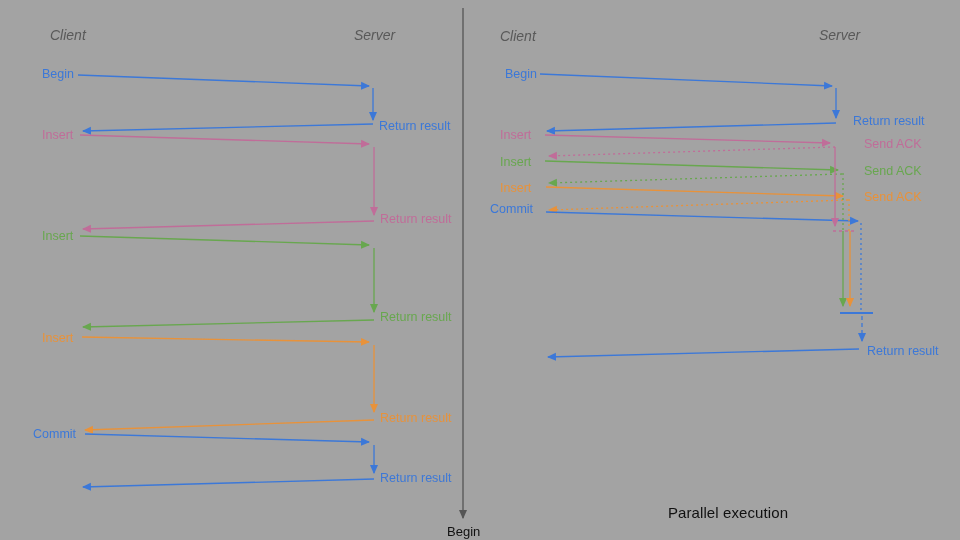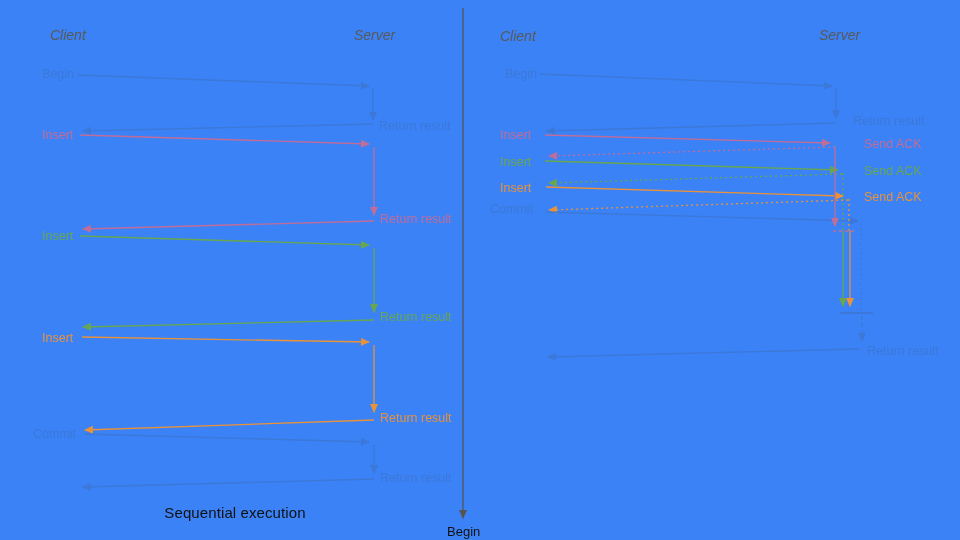--- a/index.html
+++ b/index.html
@@ -1,17 +1,17 @@
 <!DOCTYPE html>
 <html><head>
 <meta charset="utf-8">
 <style>
   html,body{margin:0;padding:0;background:#ffffff;}
   .stage{
-    position:relative;width:960px;height:540px;background:#3b82f6;overflow:hidden;
+    position:relative;width:960px;height:540px;background:#a3a3a3;overflow:hidden;
     font-family:"Liberation Sans",sans-serif;
   }
   .stage svg{position:absolute;left:0;top:0;}
   .panel-title{
     position:absolute;width:220px;text-align:center;
     font-size:15px;color:#111111;letter-spacing:.1px;
   }
   .panel-title.left{left:125px;top:504px;}
   .panel-title.right{left:618px;top:504px;}
   .time-label{
@@ -96,15 +96,15 @@
       <text x="500" y="139" fill="#c06d99" font-size="12.5">Insert</text>
       <text x="864" y="148" fill="#c06d99" font-size="12.5">Send ACK</text>
       <text x="500" y="166" fill="#68a74f" font-size="12.5">Insert</text>
       <text x="864" y="175" fill="#68a74f" font-size="12.5">Send ACK</text>
       <text x="500" y="192" fill="#e8923a" font-size="12.5">Insert</text>
       <text x="864" y="201" fill="#e8923a" font-size="12.5">Send ACK</text>
       <text x="490" y="213" fill="#3c78d8" font-size="12.5">Commit</text>
       <text x="867" y="355" fill="#3c78d8" font-size="12.5">Return result</text>
       <line x1="463" y1="8" x2="463" y2="518" stroke="#555555" stroke-width="1.3" marker-end="url(#arr-555555)"></line>
     </svg>
-  <div class="panel-title left">Sequential execution</div>
+  <div class="panel-title right">Parallel execution</div>
   <div class="time-label">Begin</div>
 </div>
 
 </body></html>

